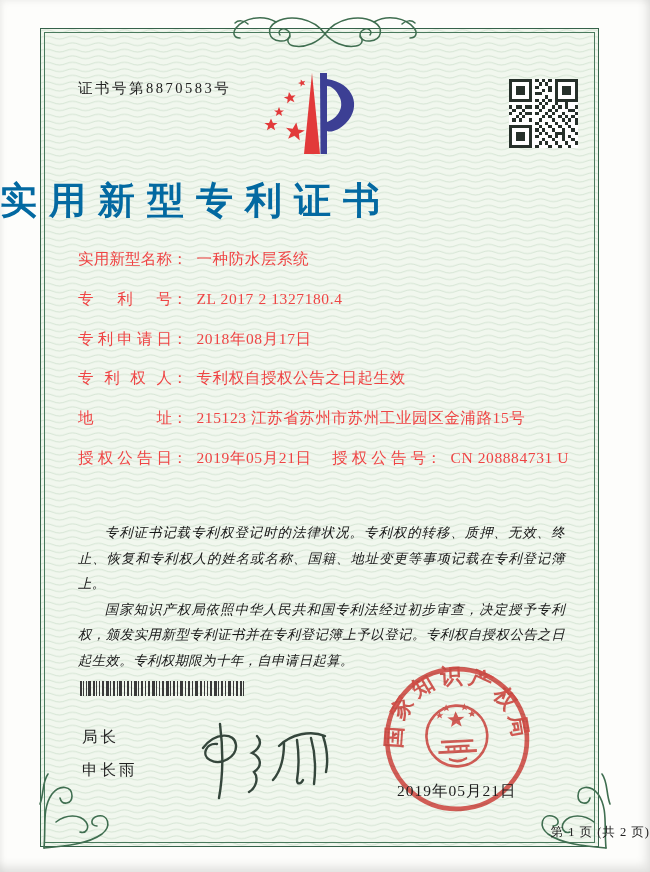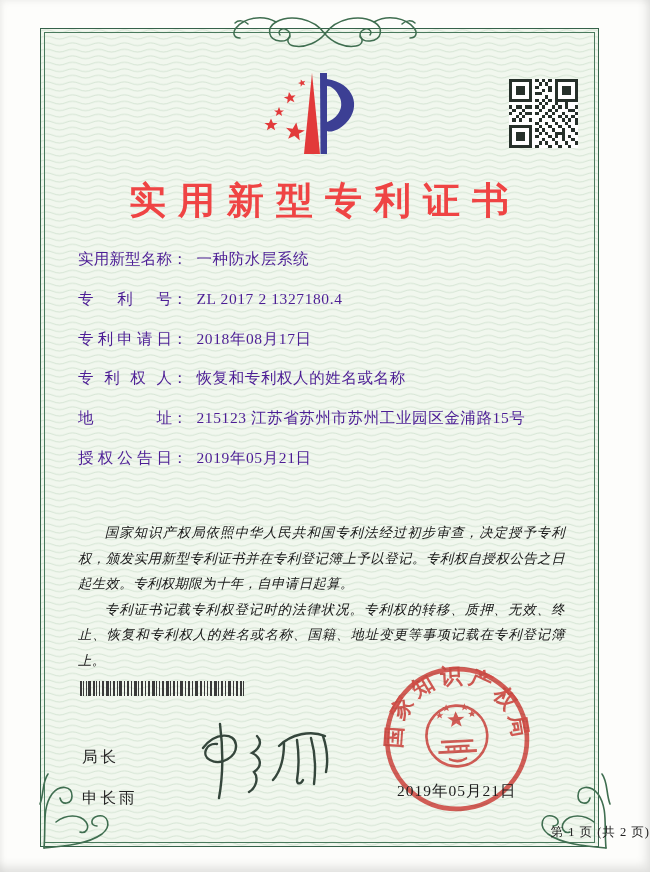--- a/index.html
+++ b/index.html
@@ -12,43 +12,43 @@
   .paper-inner{position:absolute;left:40px;top:28px;right:51px;bottom:25px;background:#f1f7ee;}
   .wave-bg{position:absolute;left:0;top:0;width:100%;height:100%;}
   .frame-outer{position:absolute;left:40px;top:28px;right:51px;bottom:25px;border:1.6px solid #35624a;}
   .frame-inner{position:absolute;left:44px;top:32px;right:55px;bottom:29px;border:1px solid #4a7a5d;}
   .ornament{position:absolute;pointer-events:none;}
   
   .cert-no{position:absolute;left:78px;top:79px;font-size:14.5px;letter-spacing:2.5px;color:#222;}
   .logo{position:absolute;left:256px;top:70px;width:118px;height:104px;}
   .qr{position:absolute;left:509px;top:79px;width:69px;height:69px;}
   .title{
-    position:absolute;left:0;top:176px;width:100%;text-align:center;
-    font-size:37px;font-weight:600;letter-spacing:12px;color:#ef4444;
-  }
-  
-  .fields{position:absolute;left:78px;top:249px;width:505px;font-size:15.5px;color:#4c1d95;}
+    position:absolute;left:0;top:176px;width:100%;
+    font-size:37px;font-weight:600;letter-spacing:12px;color:#0369a1;
+  }
+  
+  .fields{position:absolute;left:78px;top:249px;width:505px;font-size:15.5px;color:#ef4444;}
   .field-row{height:24px;margin-bottom:15.8px;white-space:nowrap;}
   .flabel{
     display:inline-block;width:94px;text-align:justify;text-align-last:justify;
     text-justify:inter-character;vertical-align:top;
   }
   .fvalue{margin-left:9px;letter-spacing:0.6px;}
   .grant-no-cell{position:absolute;left:254px;top:0;white-space:nowrap;}
   .grant-row{position:relative;}
   
   .body-text{
     position:absolute;left:78px;top:520px;width:487px;font-size:13.4px;line-height:25.6px;
     text-align:justify;color:#161616;font-style:italic;letter-spacing:0.4px;
   }
   .body-text p{margin:0;text-indent:2em;}
   
   .barcode{position:absolute;left:80px;top:681px;width:164px;height:15px;}
   .signer{position:absolute;left:82px;top:727px;font-size:15.5px;letter-spacing:3px;color:#222;}
-  .signer div{margin-bottom:12px;margin-top:20px;}
+  .signer div{margin-bottom:12px;}
   .signature{position:absolute;left:183px;top:710px;width:155px;height:95px;}
   .seal{position:absolute;left:381px;top:663px;width:152px;height:152px;mix-blend-mode:multiply;opacity:.93;}
   .seal-date{position:absolute;left:397px;top:781px;font-size:15.5px;letter-spacing:1px;color:#1d1d1d;}
   .footer{
     position:absolute;left:0;top:824px;width:100%;text-align:right;
     font-size:12.5px;letter-spacing:1px;color:#222;
   }
 </style>
 </head>
 <body>
@@ -92,20 +92,21 @@
 
   <svg class="ornament" style="left:514px;top:758px;width:100px;height:95px" viewBox="0 0 100 95" xmlns="http://www.w3.org/2000/svg">
     <g fill="none" stroke="#3f6e50" stroke-width="1.6" stroke-linecap="round" transform="translate(100,0) scale(-1,1)">
       <path d="M8,90 C10,68 6,50 16,36 C24,26 36,28 36,38 C36,46 26,48 24,40"></path>
       <path d="M8,90 C30,88 52,86 66,76 C76,68 72,56 62,58 C54,60 54,68 61,68"></path>
       <path d="M20,64 C30,56 44,56 50,64 C54,70 50,76 44,74"></path>
       <path d="M4,46 C8,36 6,24 12,16"></path>
     </g>
   </svg>
 
+  <div class="cert-no">证书号第8870583号</div>
 
   <svg class="logo" viewBox="0 0 118 104" xmlns="http://www.w3.org/2000/svg">
     <defs>
       <path id="star" d="M0,-10 L2.94,-3.09 10,-3.09 4.26,1.18 6.18,8.09 0,4 -6.18,8.09 -4.26,1.18 -10,-3.09 -2.94,-3.09 Z" fill="#e23a3a"></path>
     </defs>
     <use href="#star" transform="translate(46,13) scale(0.38) rotate(-18)"></use>
     <use href="#star" transform="translate(34,28) scale(0.60) rotate(-10)"></use>
     <use href="#star" transform="translate(23,42) scale(0.50)"></use>
     <use href="#star" transform="translate(15,55) scale(0.66)"></use>
     <use href="#star" transform="translate(39,62) scale(0.95) rotate(8)"></use>
@@ -233,33 +234,36 @@
     <div class="field-row">
       <span class="flabel">实用新型名称</span><span>：</span><span class="fvalue">一种防水层系统</span>
     </div>
     <div class="field-row">
       <span class="flabel">专利号</span><span>：</span><span class="fvalue">ZL 2017 2 1327180.4</span>
     </div>
     <div class="field-row">
       <span class="flabel">专利申请日</span><span>：</span><span class="fvalue">2018年08月17日</span>
     </div>
     <div class="field-row">
-      <span class="flabel">专利权人</span><span>：</span><span class="fvalue">恢复和专利权人的姓名或名称</span>
+      <span class="flabel">专利权人</span><span>：</span><span class="fvalue">专利权自授权公告之日起生效</span>
     </div>
     <div class="field-row">
       <span class="flabel">地址</span><span>：</span><span class="fvalue">215123 江苏省苏州市苏州工业园区金浦路15号</span>
     </div>
     <div class="field-row grant-row">
       <span class="flabel">授权公告日</span><span>：</span><span class="fvalue">2019年05月21日</span>
+      <span class="grant-no-cell">
+        <span class="flabel">授权公告号</span><span>：</span><span class="fvalue">CN 208884731 U</span>
+      </span>
     </div>
   </div>
 
   <div class="body-text">
+    <p>专利证书记载专利权登记时的法律状况。专利权的转移、质押、无效、终止、恢复和专利权人的姓名或名称、国籍、地址变更等事项记载在专利登记簿上。</p>
     <p>国家知识产权局依照中华人民共和国专利法经过初步审查，决定授予专利权，颁发实用新型专利证书并在专利登记簿上予以登记。专利权自授权公告之日起生效。专利权期限为十年，自申请日起算。</p>
-    <p>专利证书记载专利权登记时的法律状况。专利权的转移、质押、无效、终止、恢复和专利权人的姓名或名称、国籍、地址变更等事项记载在专利登记簿上。</p>
   </div>
 
   <svg class="barcode" viewBox="0 0 164 15" preserveAspectRatio="none" xmlns="http://www.w3.org/2000/svg" shape-rendering="crispEdges">
     <g id="bar-group" fill="#3a3a3a">
         <rect x="0" y="0" width="2" height="15"></rect>
         <rect x="3" y="0" width="1" height="15"></rect>
         <rect x="6" y="0" width="1" height="15"></rect>
         <rect x="8" y="0" width="3" height="15"></rect>
         <rect x="13" y="0" width="2" height="15"></rect>
         <rect x="16" y="0" width="1" height="15"></rect>

